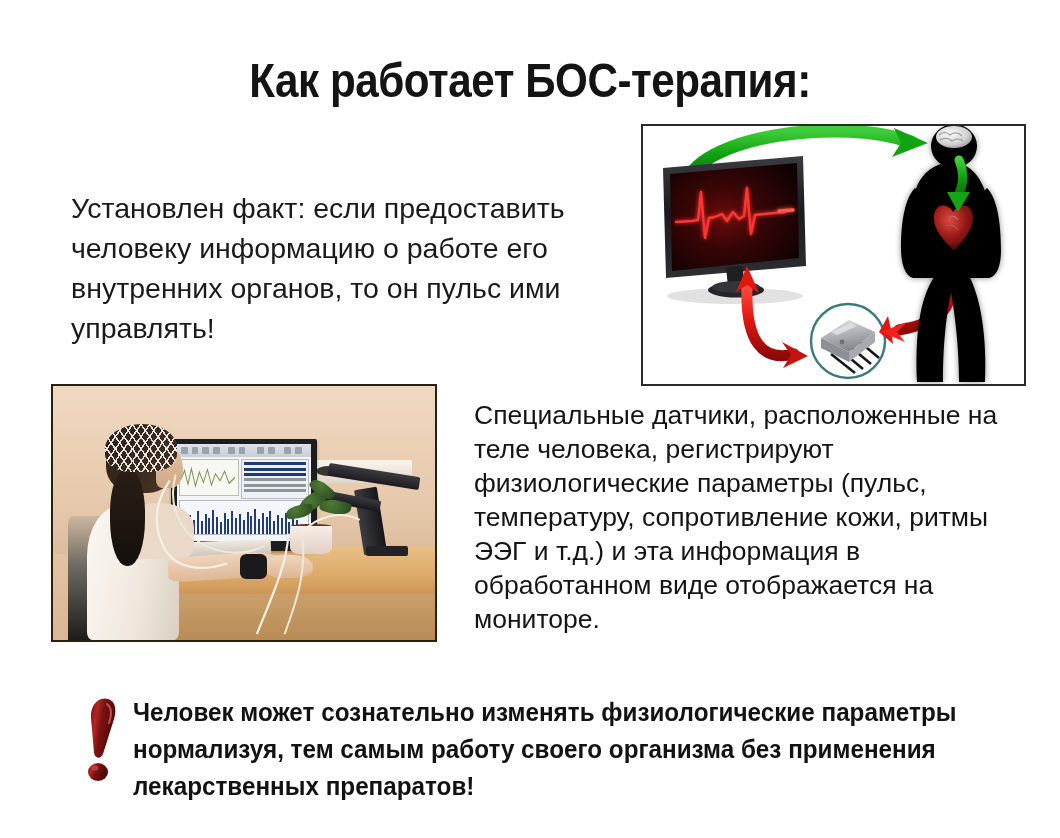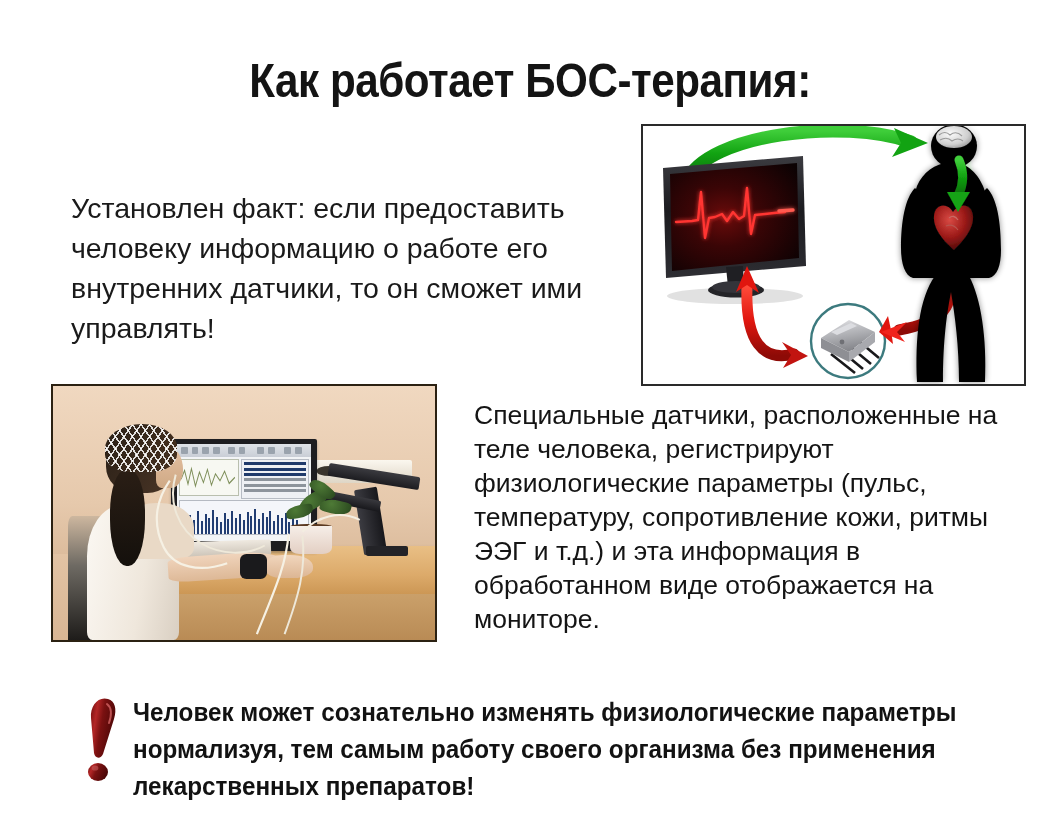--- a/index.html
+++ b/index.html
@@ -296,21 +296,21 @@
   #diagram-svg { position: absolute; left: 0; top: 0; }
 
   
   .nosel { user-select: none; }
 </style>
 </head>
 <body class="nosel">
 
 <div id="slide-title">Как работает БОС-терапия:</div>
 
-<div id="para-intro">Установлен факт: если предоставить человеку информацию о работе его внутренних датчики, то он сможет ими управлять!</div>
+<div id="para-intro">Установлен факт: если предоставить человеку информацию о работе его внутренних органов, то он пульс ими управлять!</div>
 
 <div id="para-sensors">Специальные датчики, расположенные на теле человека, регистрируют физиологические параметры (пульс, температуру, сопротивление кожи, ритмы ЭЭГ и т.д.) и эта информация в обработанном виде отображается на мониторе.</div>
 
 <div id="diagram-frame">
   <svg id="diagram-svg" width="381" height="258" viewBox="0 0 381 258">
     <defs>
       <radialGradient id="gScreen" cx="42%" cy="50%" r="72%">
         <linearGradient id="dummy"></linearGradient>
         <stop offset="0%" stop-color="#6b0b0b"></stop>
         <stop offset="38%" stop-color="#3a0506"></stop>

